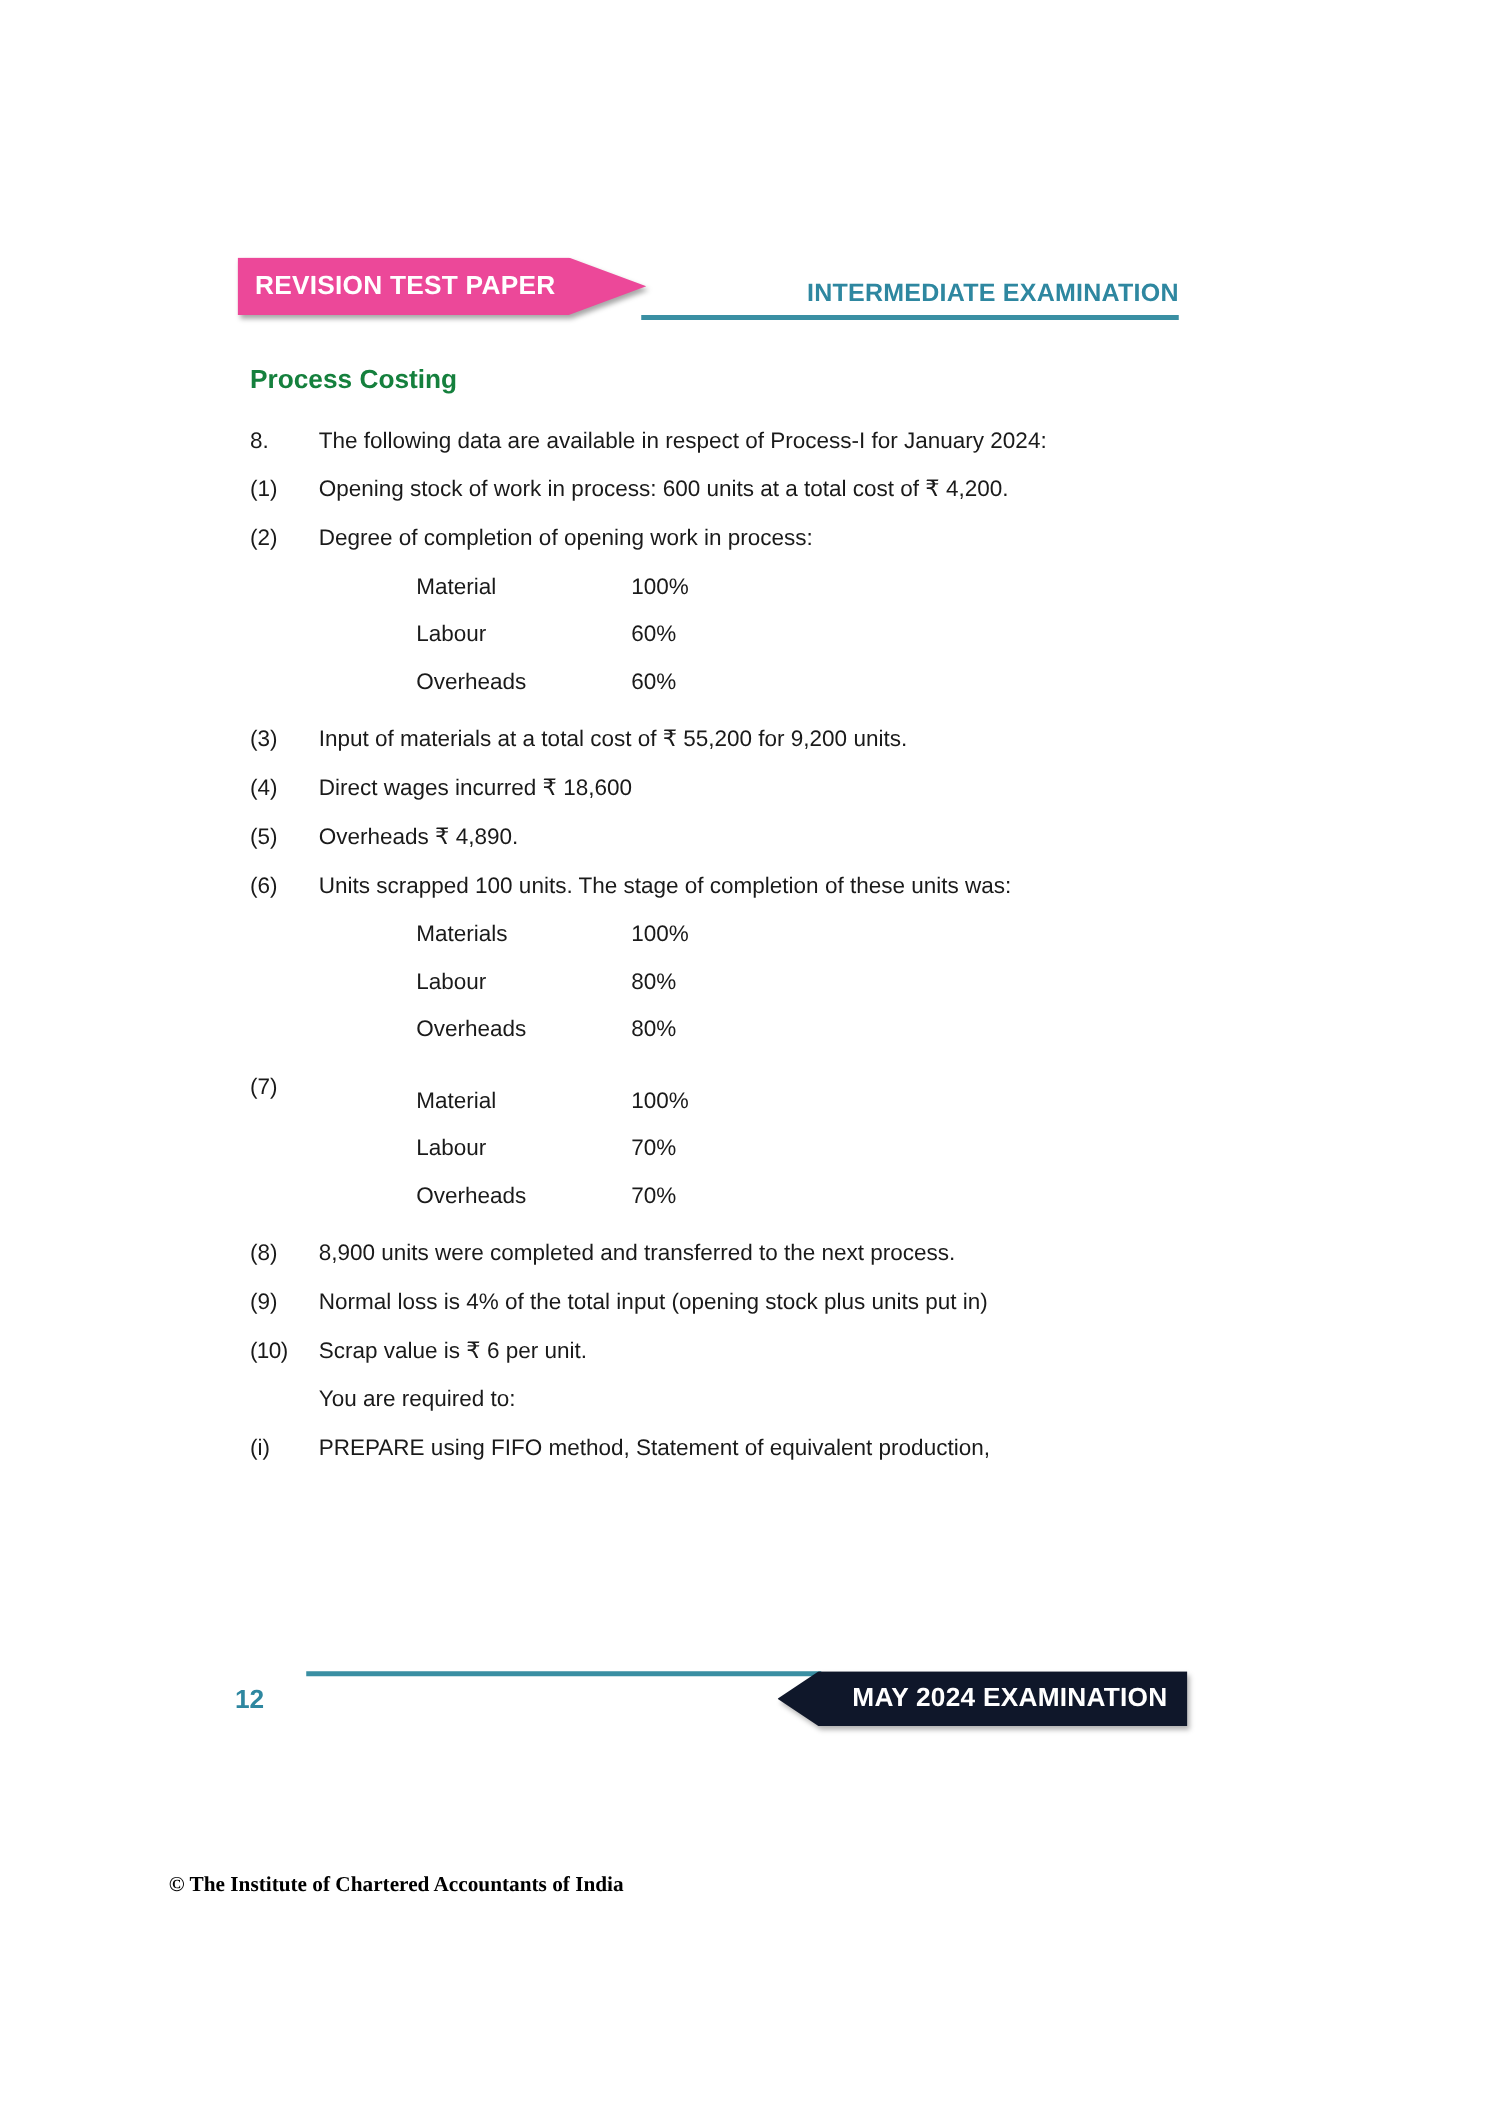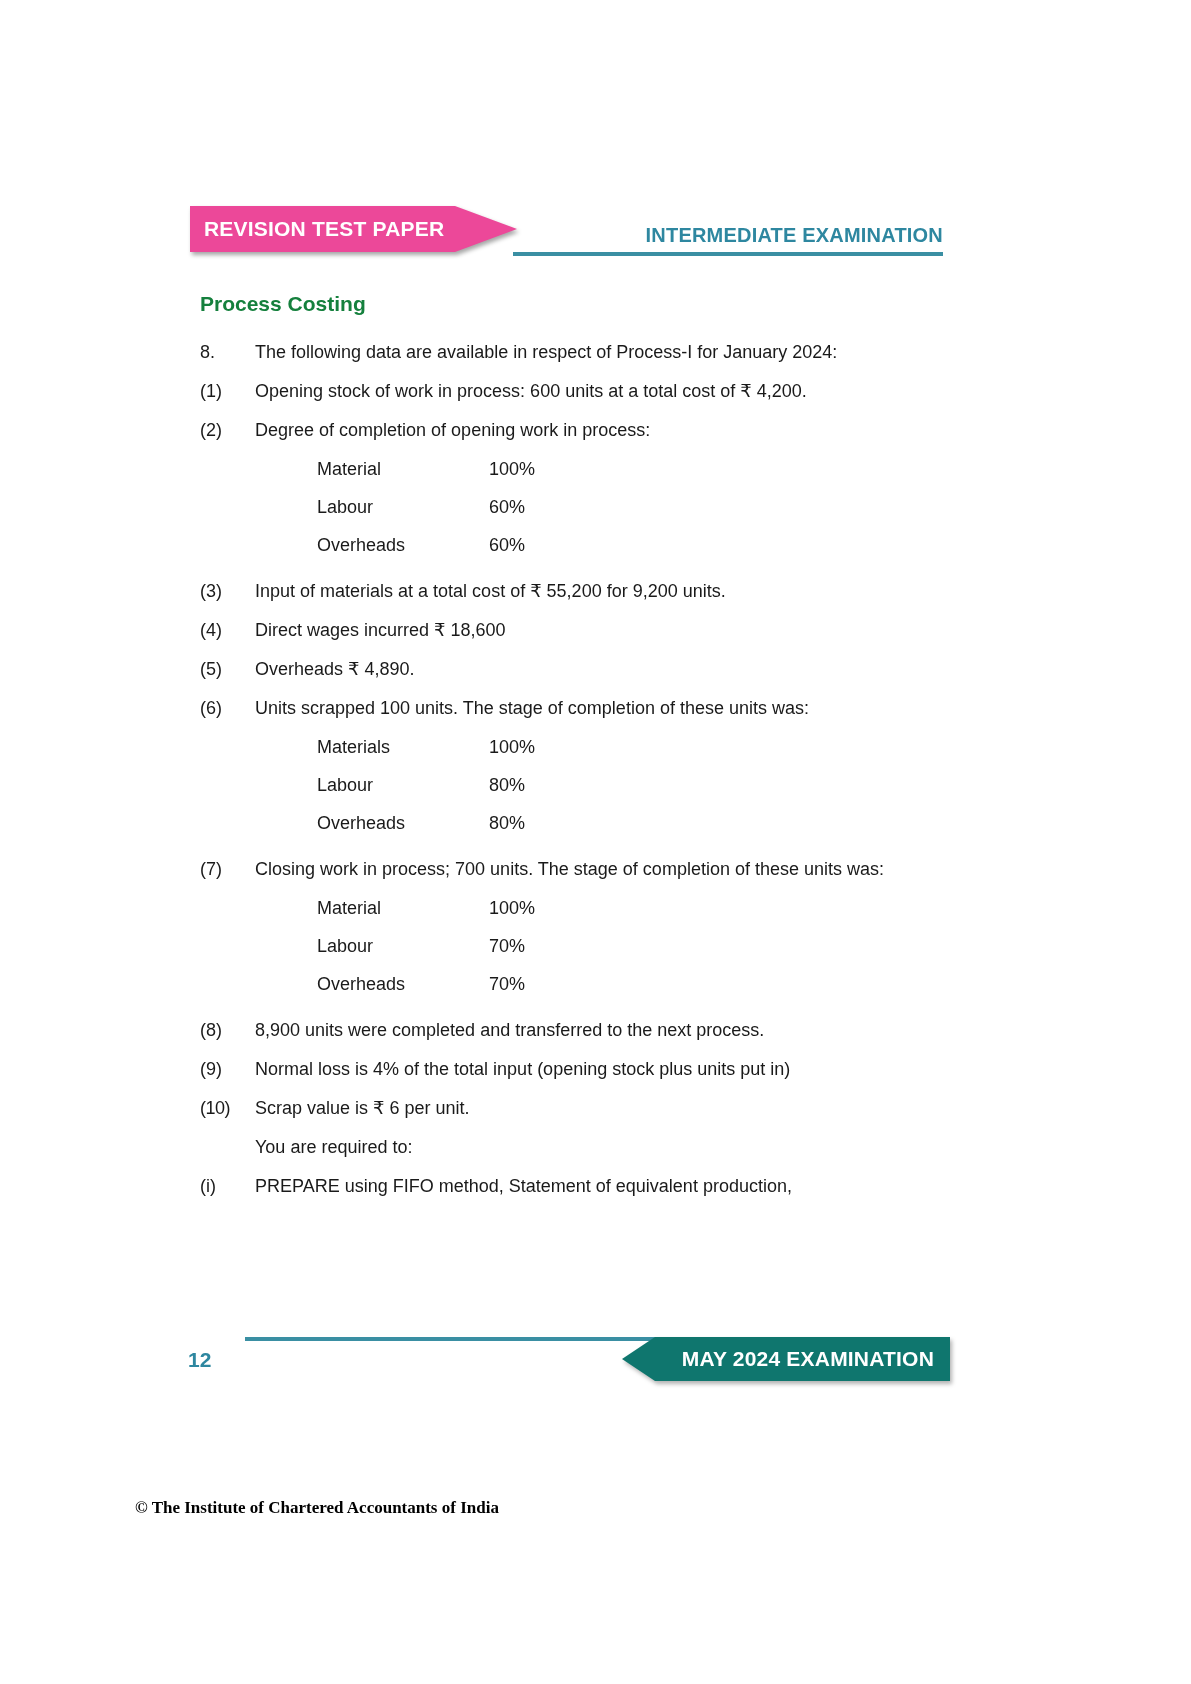--- a/index.html
+++ b/index.html
@@ -47,42 +47,42 @@
   .q-row{ display:flex; }
   .q-num{ width:55px; flex:0 0 55px; }
   .q-text{ flex:1; text-align:justify; }
 
   .item{ display:flex; margin-top:11px; }
   .i-num{ width:55px; flex:0 0 55px; }
   .i-num.wide{ letter-spacing:-0.5px; }
   .i-text{ flex:1; text-align:justify; }
 
   .subtable{ margin:6px 0 2px 62px; }
-  .subtable .row{ display:flex; line-height:38px; }
+  .subtable .row{ display:flex; line-height:38px;margin-left:16px; }
   .subtable .label{ width:172px; flex:0 0 172px; }
   .subtable .value{ flex:1; }
 
   .req-intro{ margin-top:11px; margin-left:55px; }
 
   
   .footer-rule{
     position:absolute; left:245px; top:1337px; width:412px; height:4px;
     background:#3a8fa3;
   }
   .page-number{
     position:absolute; left:188px; top:1348px;
     color:#2e87a0; font-weight:bold; font-size:21px;
   }
   .may-banner-wrap{
     position:absolute; left:622px; top:1337px;
     filter:drop-shadow(2px 3px 2px rgba(0,0,0,0.3));
   }
   .may-banner{
     width:328px; height:44px;
-    background:#0f766e;
+    background:#0f172a;
     clip-path:polygon(0 22px, 33px 0, 328px 0, 328px 44px, 33px 44px);
     display:flex; align-items:center; justify-content:flex-end;
     padding-right:16px;
     color:#ffffff; font-weight:bold; font-size:21px; letter-spacing:0.2px;
   }
   .copyright{
     position:absolute; left:135px; top:1498px;
     font-family:"Liberation Serif","DejaVu Serif",serif;
     font-weight:bold; font-size:17px; color:#000;
   }
@@ -166,21 +166,20 @@
             <span class="label">Overheads</span>
             <span class="value">80%</span>
           </div>
         </div>
       </div>
     </div>
 
     <div class="item">
       <div class="i-num">(7)</div>
       <div class="i-text">
-        <span>Closing work in process; 700 units. The stage of completion of these units was:</span>
         <div class="subtable">
           <div class="row">
             <span class="label">Material</span>
             <span class="value">100%</span>
           </div>
           <div class="row">
             <span class="label">Labour</span>
             <span class="value">70%</span>
           </div>
           <div class="row">

